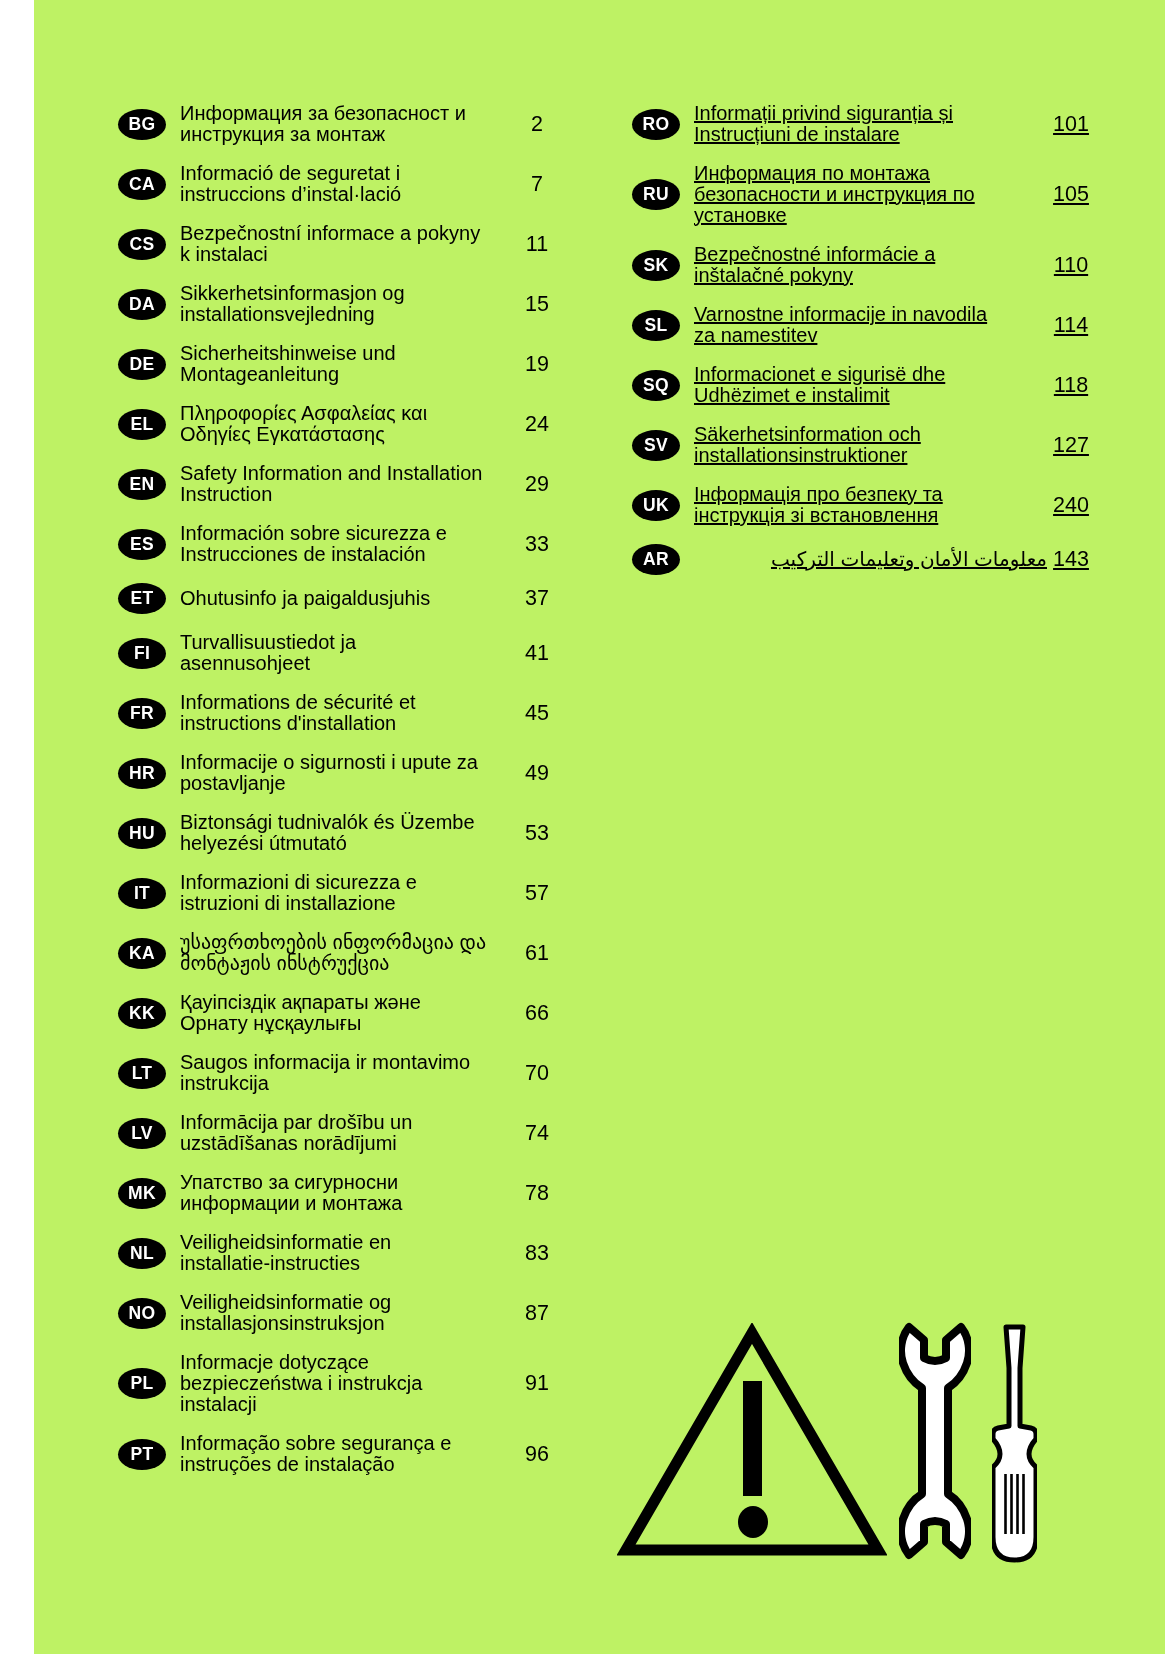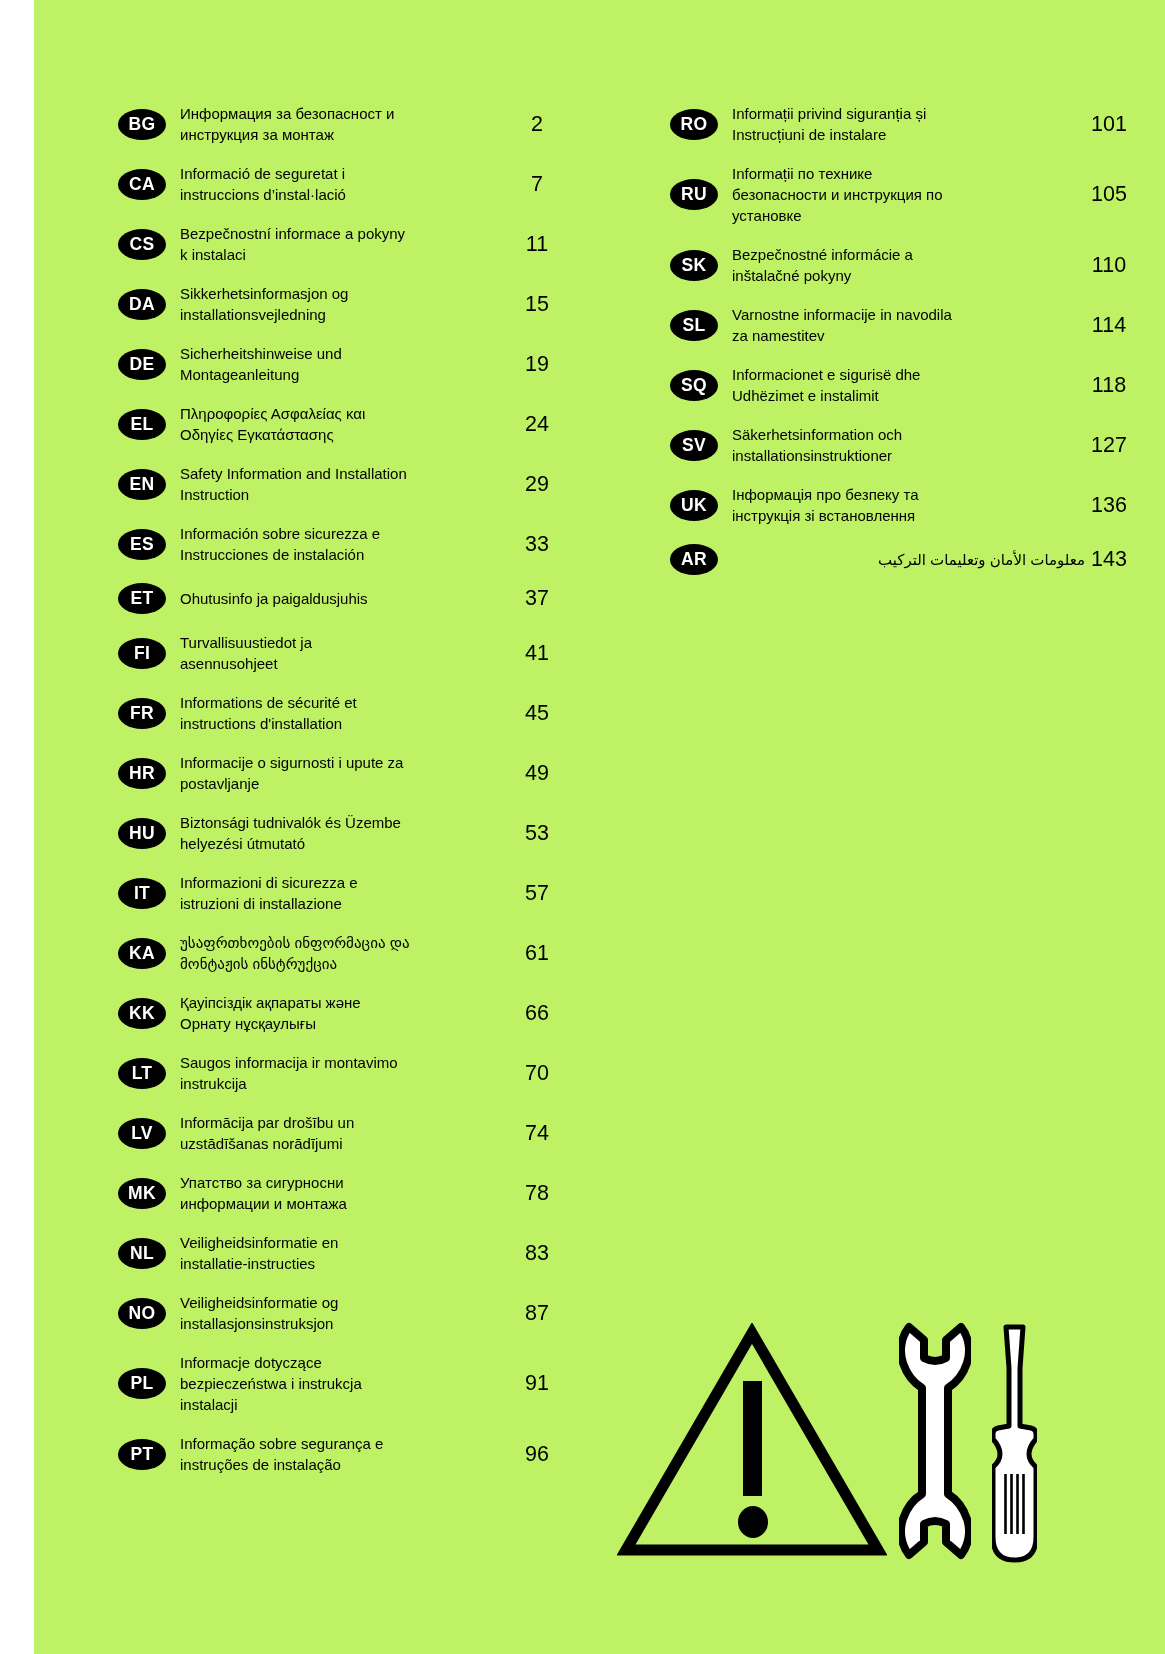--- a/index.html
+++ b/index.html
@@ -8,37 +8,37 @@
     width:1165px;
     height:1654px;
     background:#bef264;
     color:#000000;
     font-family:"Liberation Sans","DejaVu Sans",sans-serif;
     overflow:hidden;
     margin-left:34px;
   }
   .col{position:absolute;top:103px;}
   .col-left{left:84px;width:443px;}
-  .col-right{left:636px;width:463px;}
+  .col-right{left:598px;width:463px;text-decoration:underline;}
   .toc-row{display:flex;align-items:center;margin-bottom:18px;}
   .badge{
     flex:0 0 48px;
     height:31px;
     background:#000000;
     border-radius:50%;
     color:#ffffff;
     font-weight:bold;
     font-size:17.5px;
     letter-spacing:.3px;
     display:flex;
     align-items:center;
     justify-content:center;
     margin-right:14px;
   }
-  .titles{flex:1;font-size:15px;line-height:21px;}
+  .titles{flex:1;font-size:20px;line-height:21px;}
   .titles .line{white-space:nowrap;}
   .pagenum{flex:0 0 48px;font-size:21.5px;text-align:center;}
   .icons{position:absolute;left:583px;top:1321px;width:470px;height:246px;}
   .icons svg{position:absolute;display:block;}
   .icon-triangle{left:0;top:2px;}
   .icon-wrench{left:282px;top:0;}
   .icon-screwdriver{left:375px;top:3px;}
 </style>
 </head>
 <body>
@@ -236,21 +236,21 @@
         <span class="badge">RO</span>
         <div class="titles">
           <div class="line">Informații privind siguranția și</div>
           <div class="line">Instrucțiuni de instalare</div>
         </div>
         <div class="pagenum">101</div>
       </div>
       <div class="toc-row">
         <span class="badge">RU</span>
         <div class="titles">
-          <div class="line">Informații по технике</div>
+          <div class="line">Информация по монтажа</div>
           <div class="line">безопасности и инструкция по</div>
           <div class="line">установке</div>
         </div>
         <div class="pagenum">105</div>
       </div>
       <div class="toc-row">
         <span class="badge">SK</span>
         <div class="titles">
           <div class="line">Bezpečnostné informácie a</div>
           <div class="line">inštalačné pokyny</div>
@@ -280,21 +280,21 @@
           <div class="line">installationsinstruktioner</div>
         </div>
         <div class="pagenum">127</div>
       </div>
       <div class="toc-row">
         <span class="badge">UK</span>
         <div class="titles">
           <div class="line">Інформація про безпеку та</div>
           <div class="line">інструкція зі встановлення</div>
         </div>
-        <div class="pagenum">136</div>
+        <div class="pagenum">240</div>
       </div>
       <div class="toc-row">
         <span class="badge">AR</span>
         <div class="titles">
           <div class="line" dir="rtl">معلومات الأمان وتعليمات التركيب</div>
         </div>
         <div class="pagenum">143</div>
       </div>
     </div>
 

